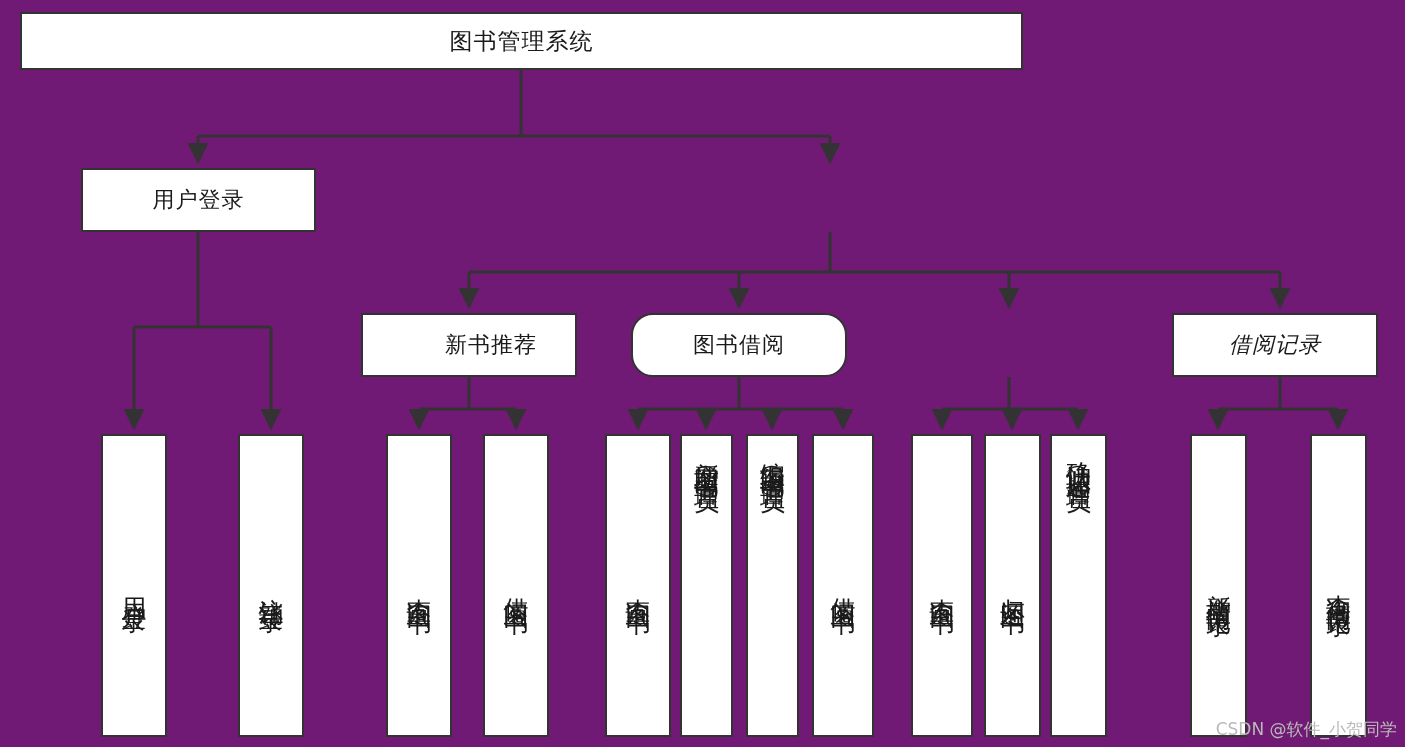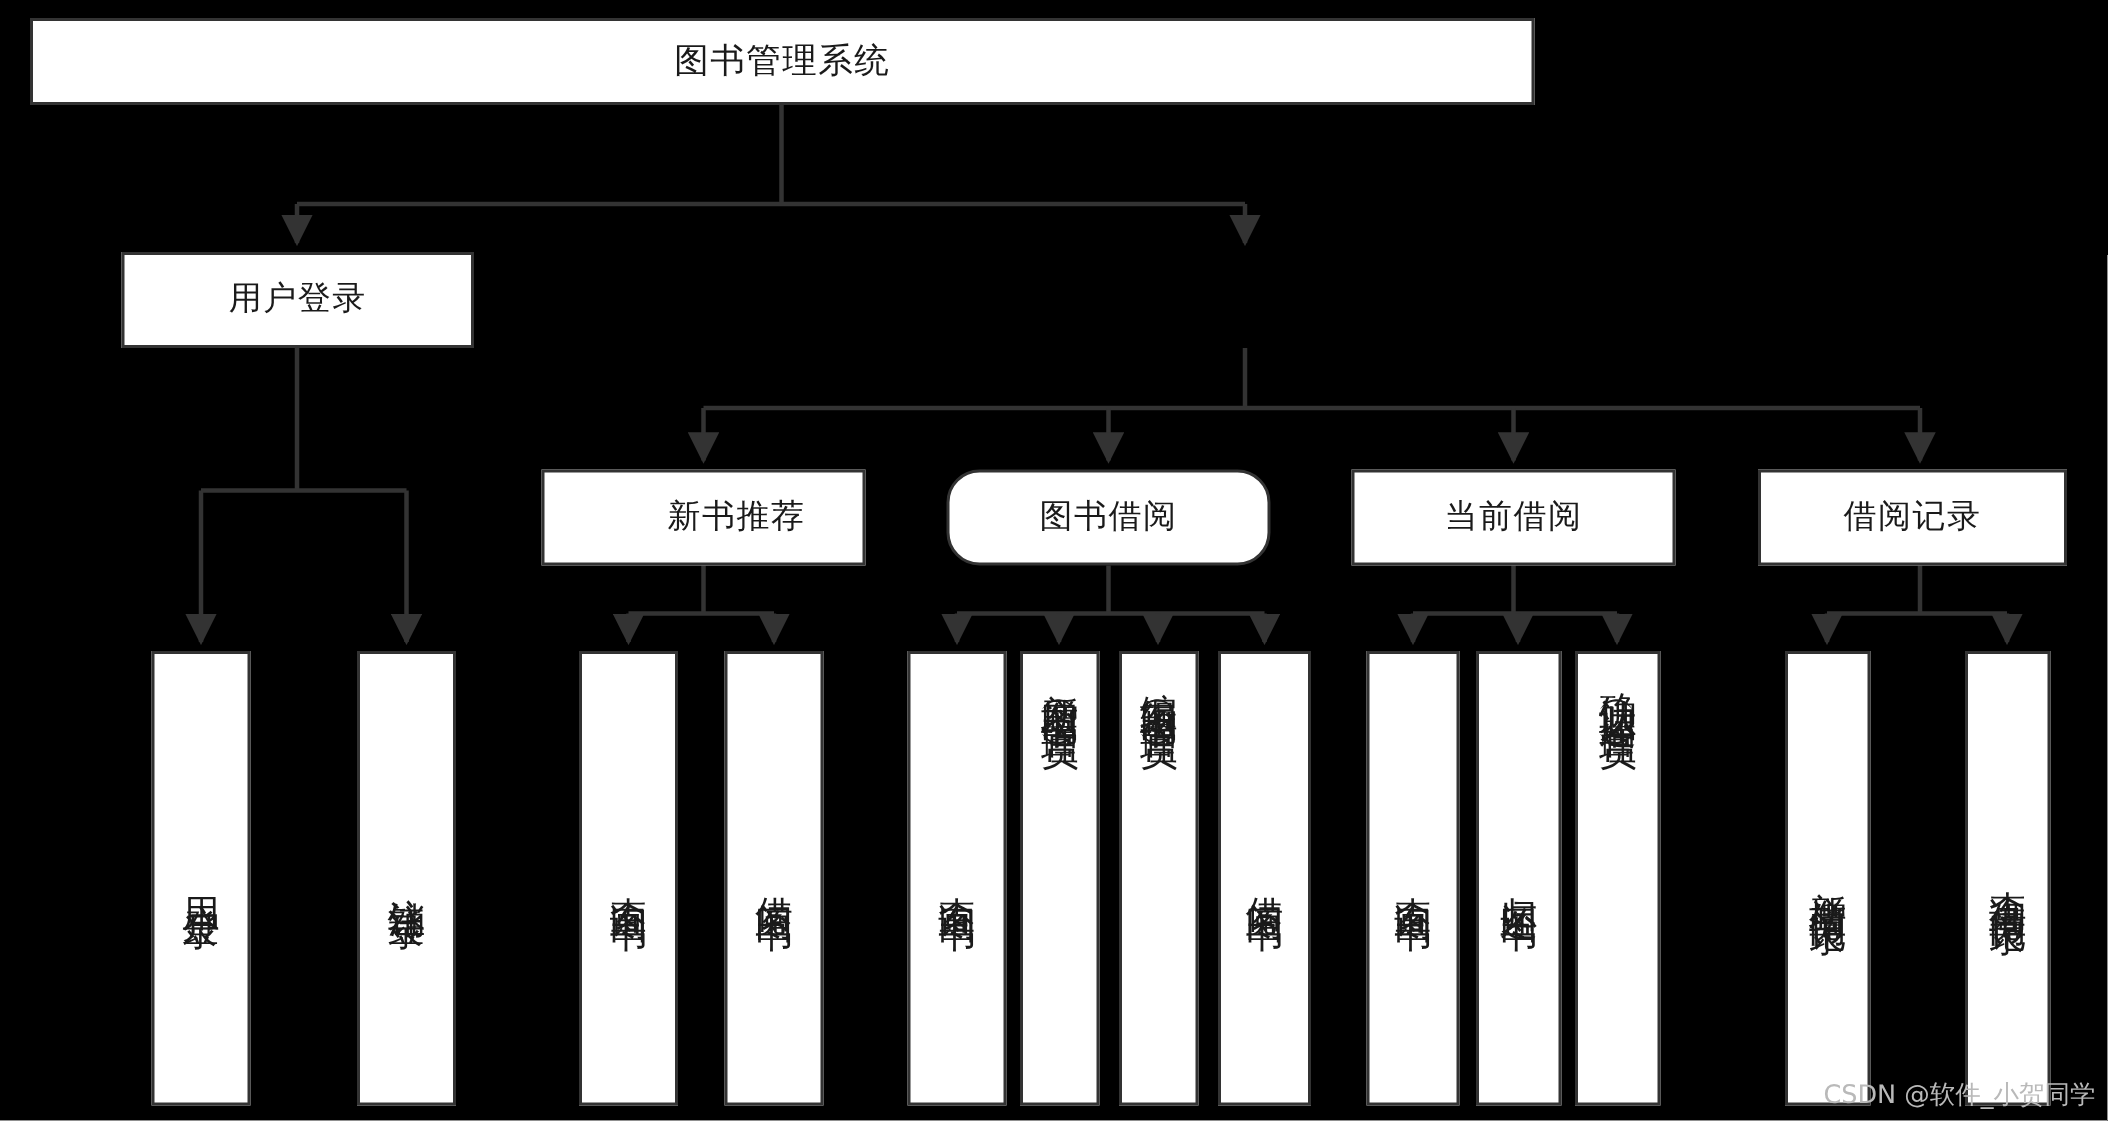--- a/index.html
+++ b/index.html
@@ -8,21 +8,21 @@
     padding: 0;
     background: #ffffff;
   }
   body {
     font-family: "DejaVu Sans", "Liberation Sans", sans-serif;
   }
   #canvas {
     position: relative;
     width: 1405px;
     height: 747px;
-    background: #000000;
+    background: #701a75;
     overflow: hidden;
   }
   #edges {
     position: absolute;
     left: 0;
     top: 0;
     width: 1405px;
     height: 747px;
     pointer-events: none;
   }
@@ -143,24 +143,21 @@
   <div class="node h" style="left:81px; top:168px; width:235px; height:64px;">
     <span class="lbl">用户登录</span>
   </div>
 
   <div class="node h" style="left:361px; top:313px; width:216px; height:64px;padding-left:44px;">
     <span class="lbl">新书推荐</span>
   </div>
   <div class="node h" style="left:631px; top:313px; width:216px; height:64px;border-radius:22px;">
     <span class="lbl">图书借阅</span>
   </div>
-  <div class="node h" style="left:901px; top:313px; width:216px; height:64px;">
-    <span class="lbl">当前借阅</span>
-  </div>
-  <div class="node h" style="left:1172px; top:313px; width:206px; height:64px;">
+  <div class="node h" style="left:1172px; top:313px; width:206px; height:64px;font-style:italic;">
     <span class="lbl">借阅记录</span>
   </div>
 
   <div class="node v mid" style="left:101px; top:434px; width:66px; height:303px;">
     <span class="lbl">用户登录</span>
   </div>
   <div class="node v mid" style="left:238px; top:434px; width:66px; height:303px;">
     <span class="lbl">注销登录</span>
   </div>
   <div class="node v mid" style="left:386px; top:434px; width:66px; height:303px;">

